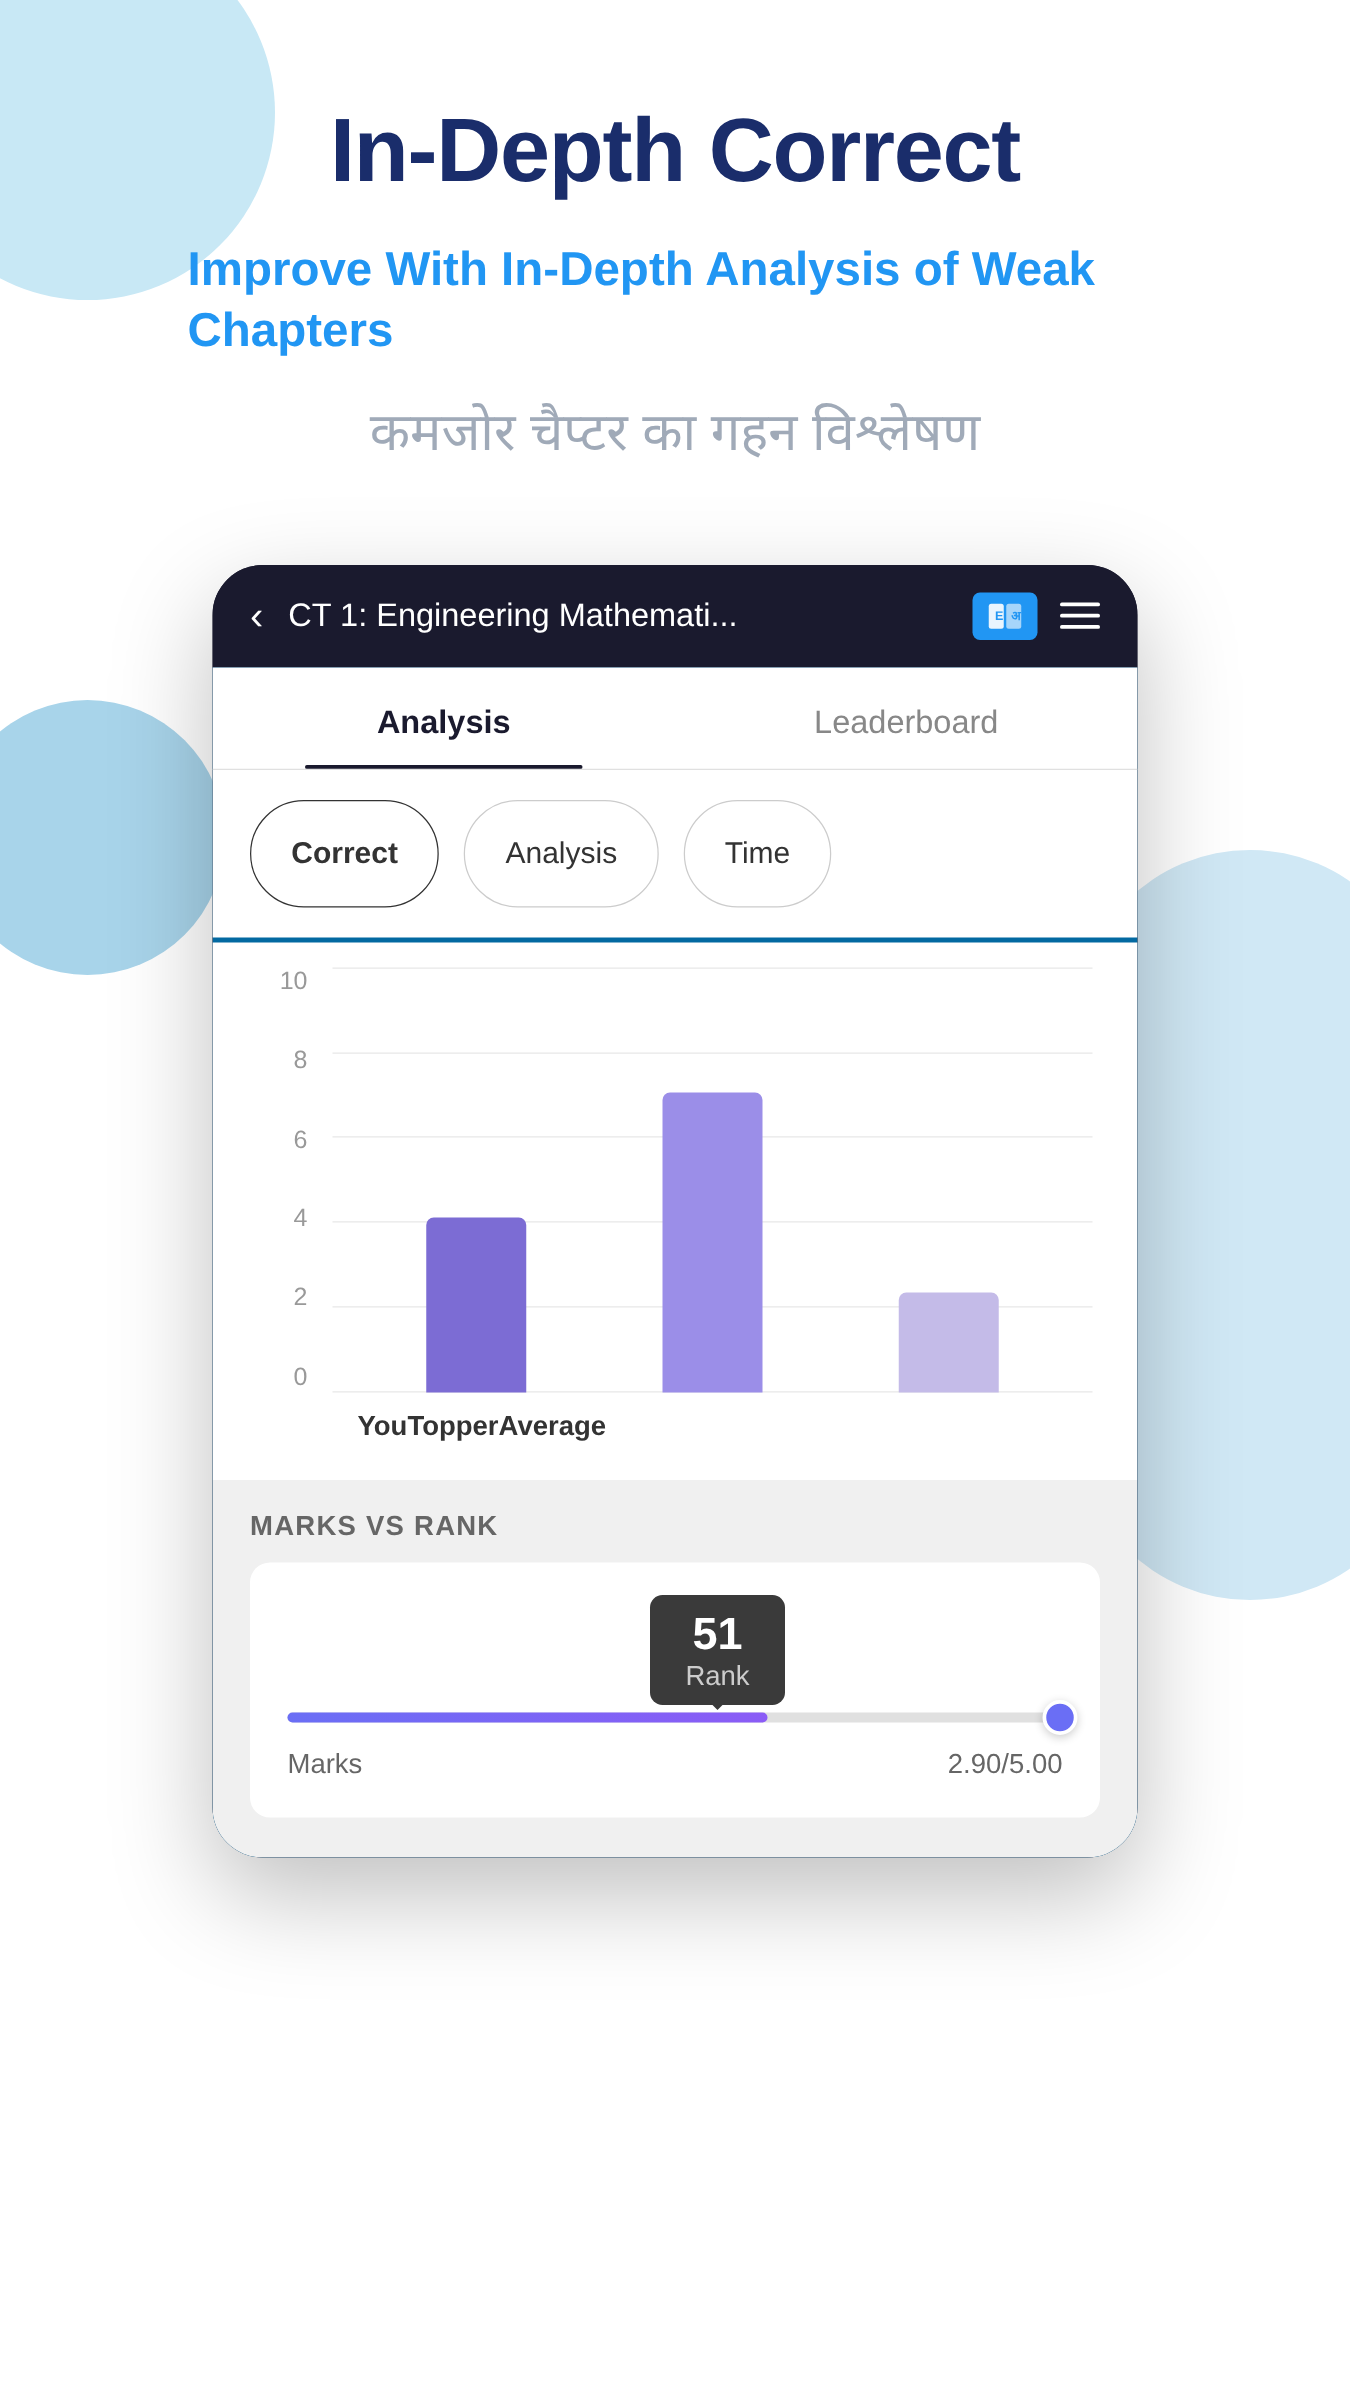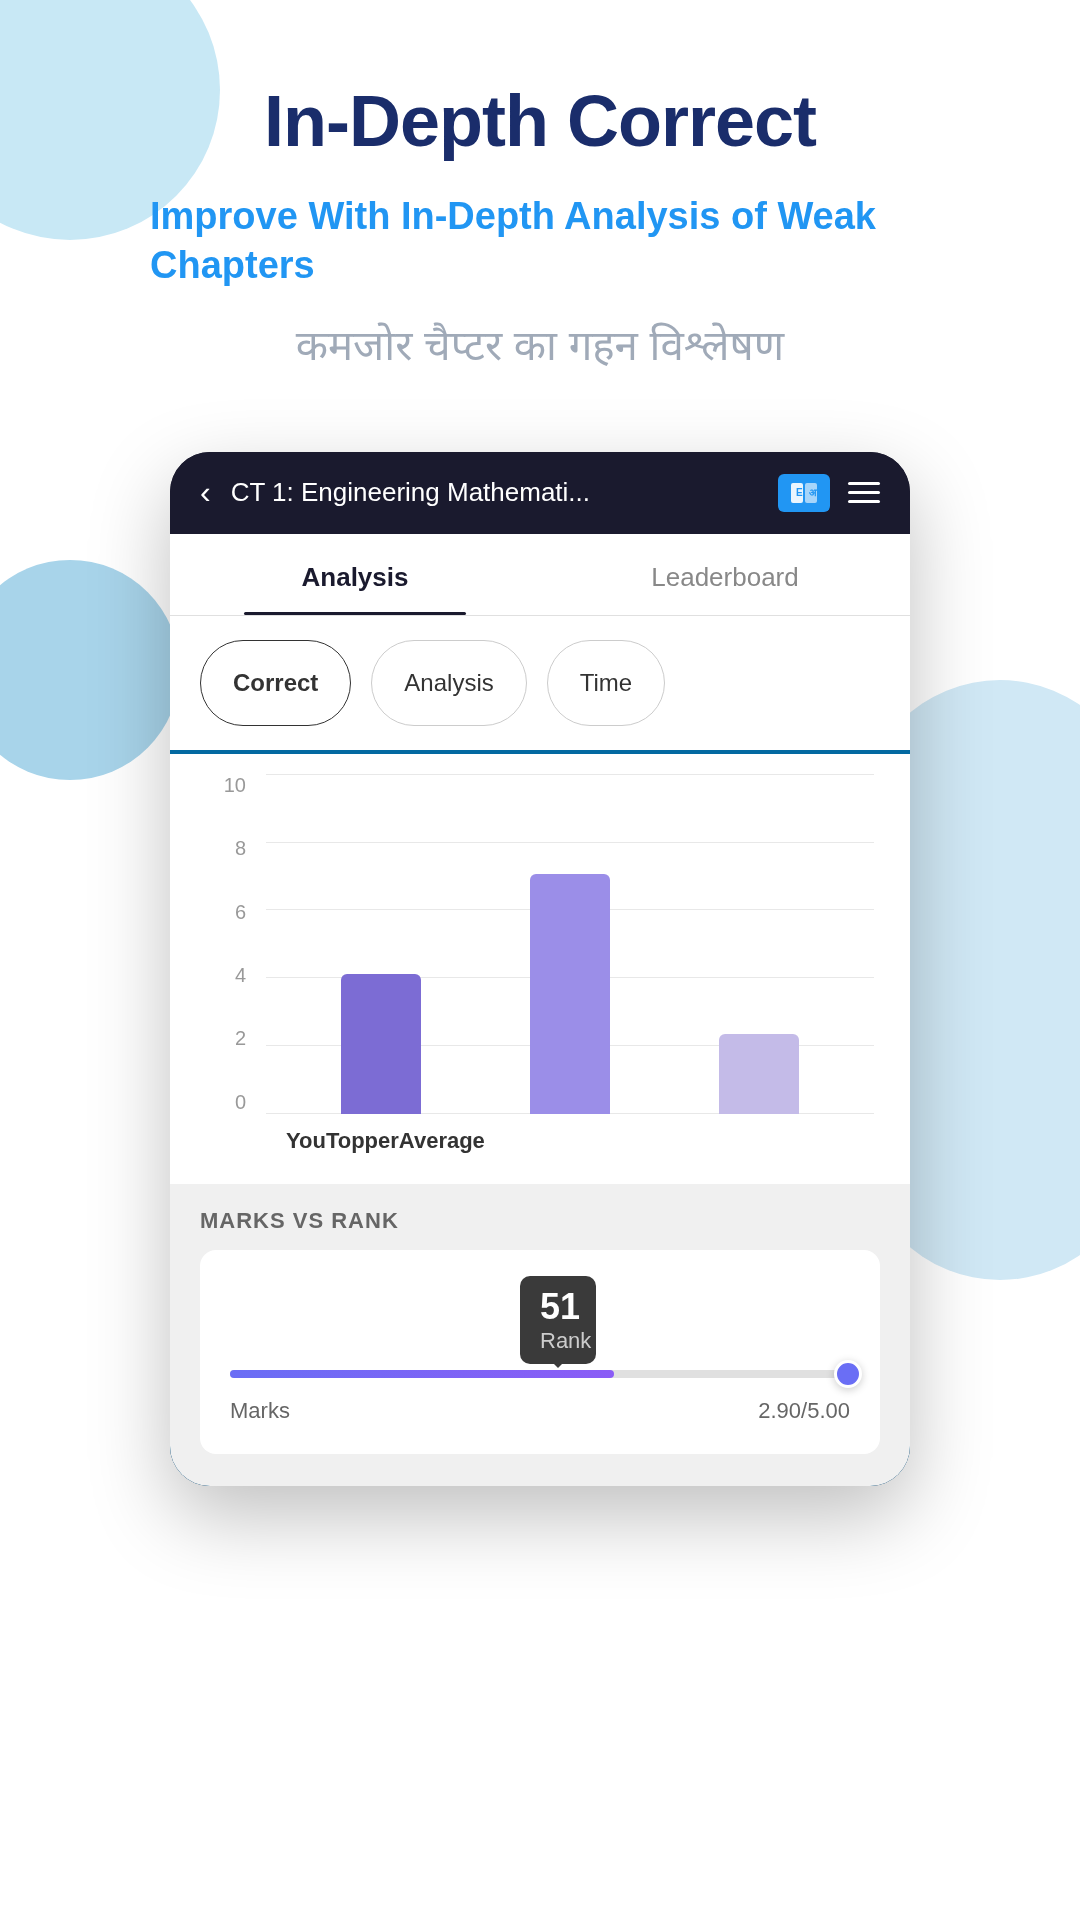--- a/index.html
+++ b/index.html
@@ -327,21 +327,21 @@
     .rank-tooltip {
       position: absolute;
       top: 26px;
       left: 50%;
       transform: translateX(-20px);
       background: #3a3a3a;
       color: white;
       border-radius: 10px;
       padding: 10px 20px;
       text-align: center;
-      width: 76px;
+      width: 108px;
     }
     .rank-number {
       font-size: 36px;
       font-weight: 700;
     }
     .rank-text {
       font-size: 22px;
       color: #ccc;
     }
     .rank-tooltip::after {

